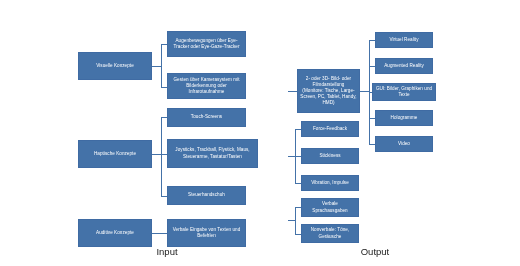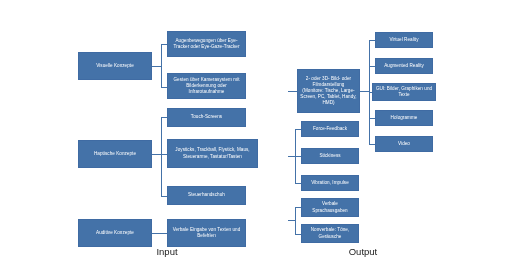--- a/index.html
+++ b/index.html
@@ -121,15 +121,15 @@
   <div class="conn v" style="left:294.6px;top:207px;height:27px;"></div>
   <div class="conn h" style="left:294.6px;top:207px;width:7px;"></div>
   <div class="conn h" style="left:294.6px;top:233.6px;width:7px;"></div>
 
   <div class="box" style="left:301px;top:198px;width:58px;height:19px;">Verbale Sprachausgaben</div>
 
   <div class="box" style="left:301px;top:224px;width:58px;height:19px;">Nonverbale: Töne, Geräusche</div>
 
   <div class="axis-label" style="left:132px;top:246px;width:70px;">Input</div>
 
-  <div class="axis-label" style="left:328px;top:246px;width:70px;">Output</div>
+  <div class="axis-label" style="left:340px;top:246px;width:70px;">Output</div>
 
 </div>
 
 </body></html>

